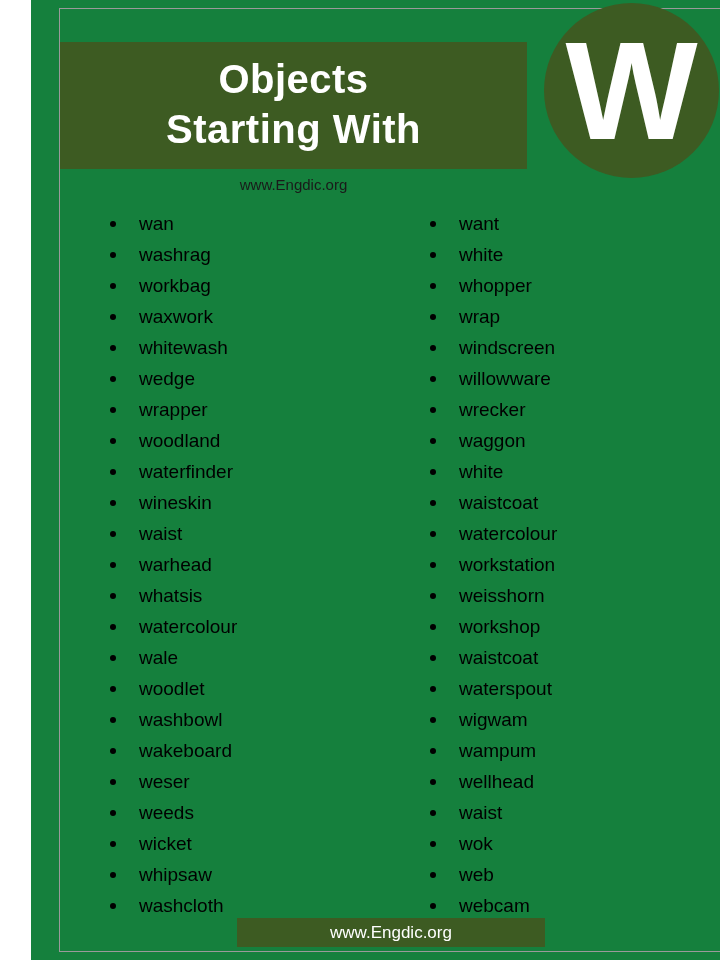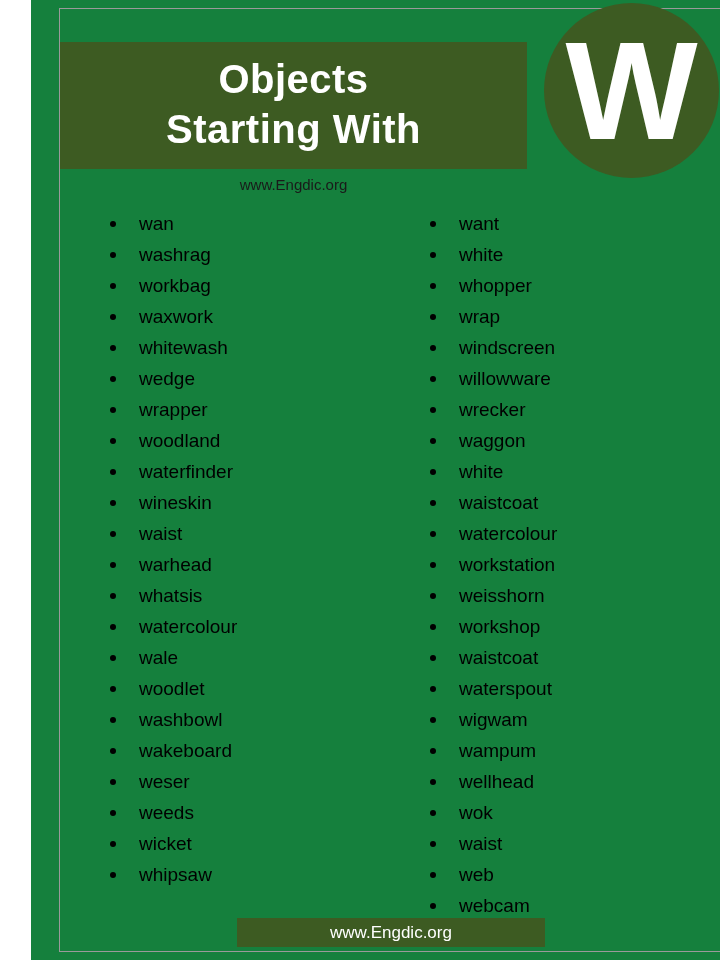--- a/index.html
+++ b/index.html
@@ -185,20 +185,21 @@
         <li>whatsis</li>
         <li>watercolour</li>
         <li>wale</li>
         <li>woodlet</li>
         <li>washbowl</li>
         <li>wakeboard</li>
         <li>weser</li>
         <li>weeds</li>
         <li>wicket</li>
         <li>whipsaw</li>
+        <li>washcloth</li>
       </ul>
     </div>
     <div class="col">
       <ul class="word-list">
         <li>want</li>
         <li>white</li>
         <li>whopper</li>
         <li>wrap</li>
         <li>windscreen</li>
         <li>willowware</li>
@@ -208,22 +209,22 @@
         <li>waistcoat</li>
         <li>watercolour</li>
         <li>workstation</li>
         <li>weisshorn</li>
         <li>workshop</li>
         <li>waistcoat</li>
         <li>waterspout</li>
         <li>wigwam</li>
         <li>wampum</li>
         <li>wellhead</li>
+        <li>waist</li>
         <li>wok</li>
-        <li>waist</li>
         <li>web</li>
         <li>webcam</li>
       </ul>
     </div>
   </div>
 
   <div class="footer-band"></div>
   <div class="footer-text">www.Engdic.org</div>
 
 </div>

